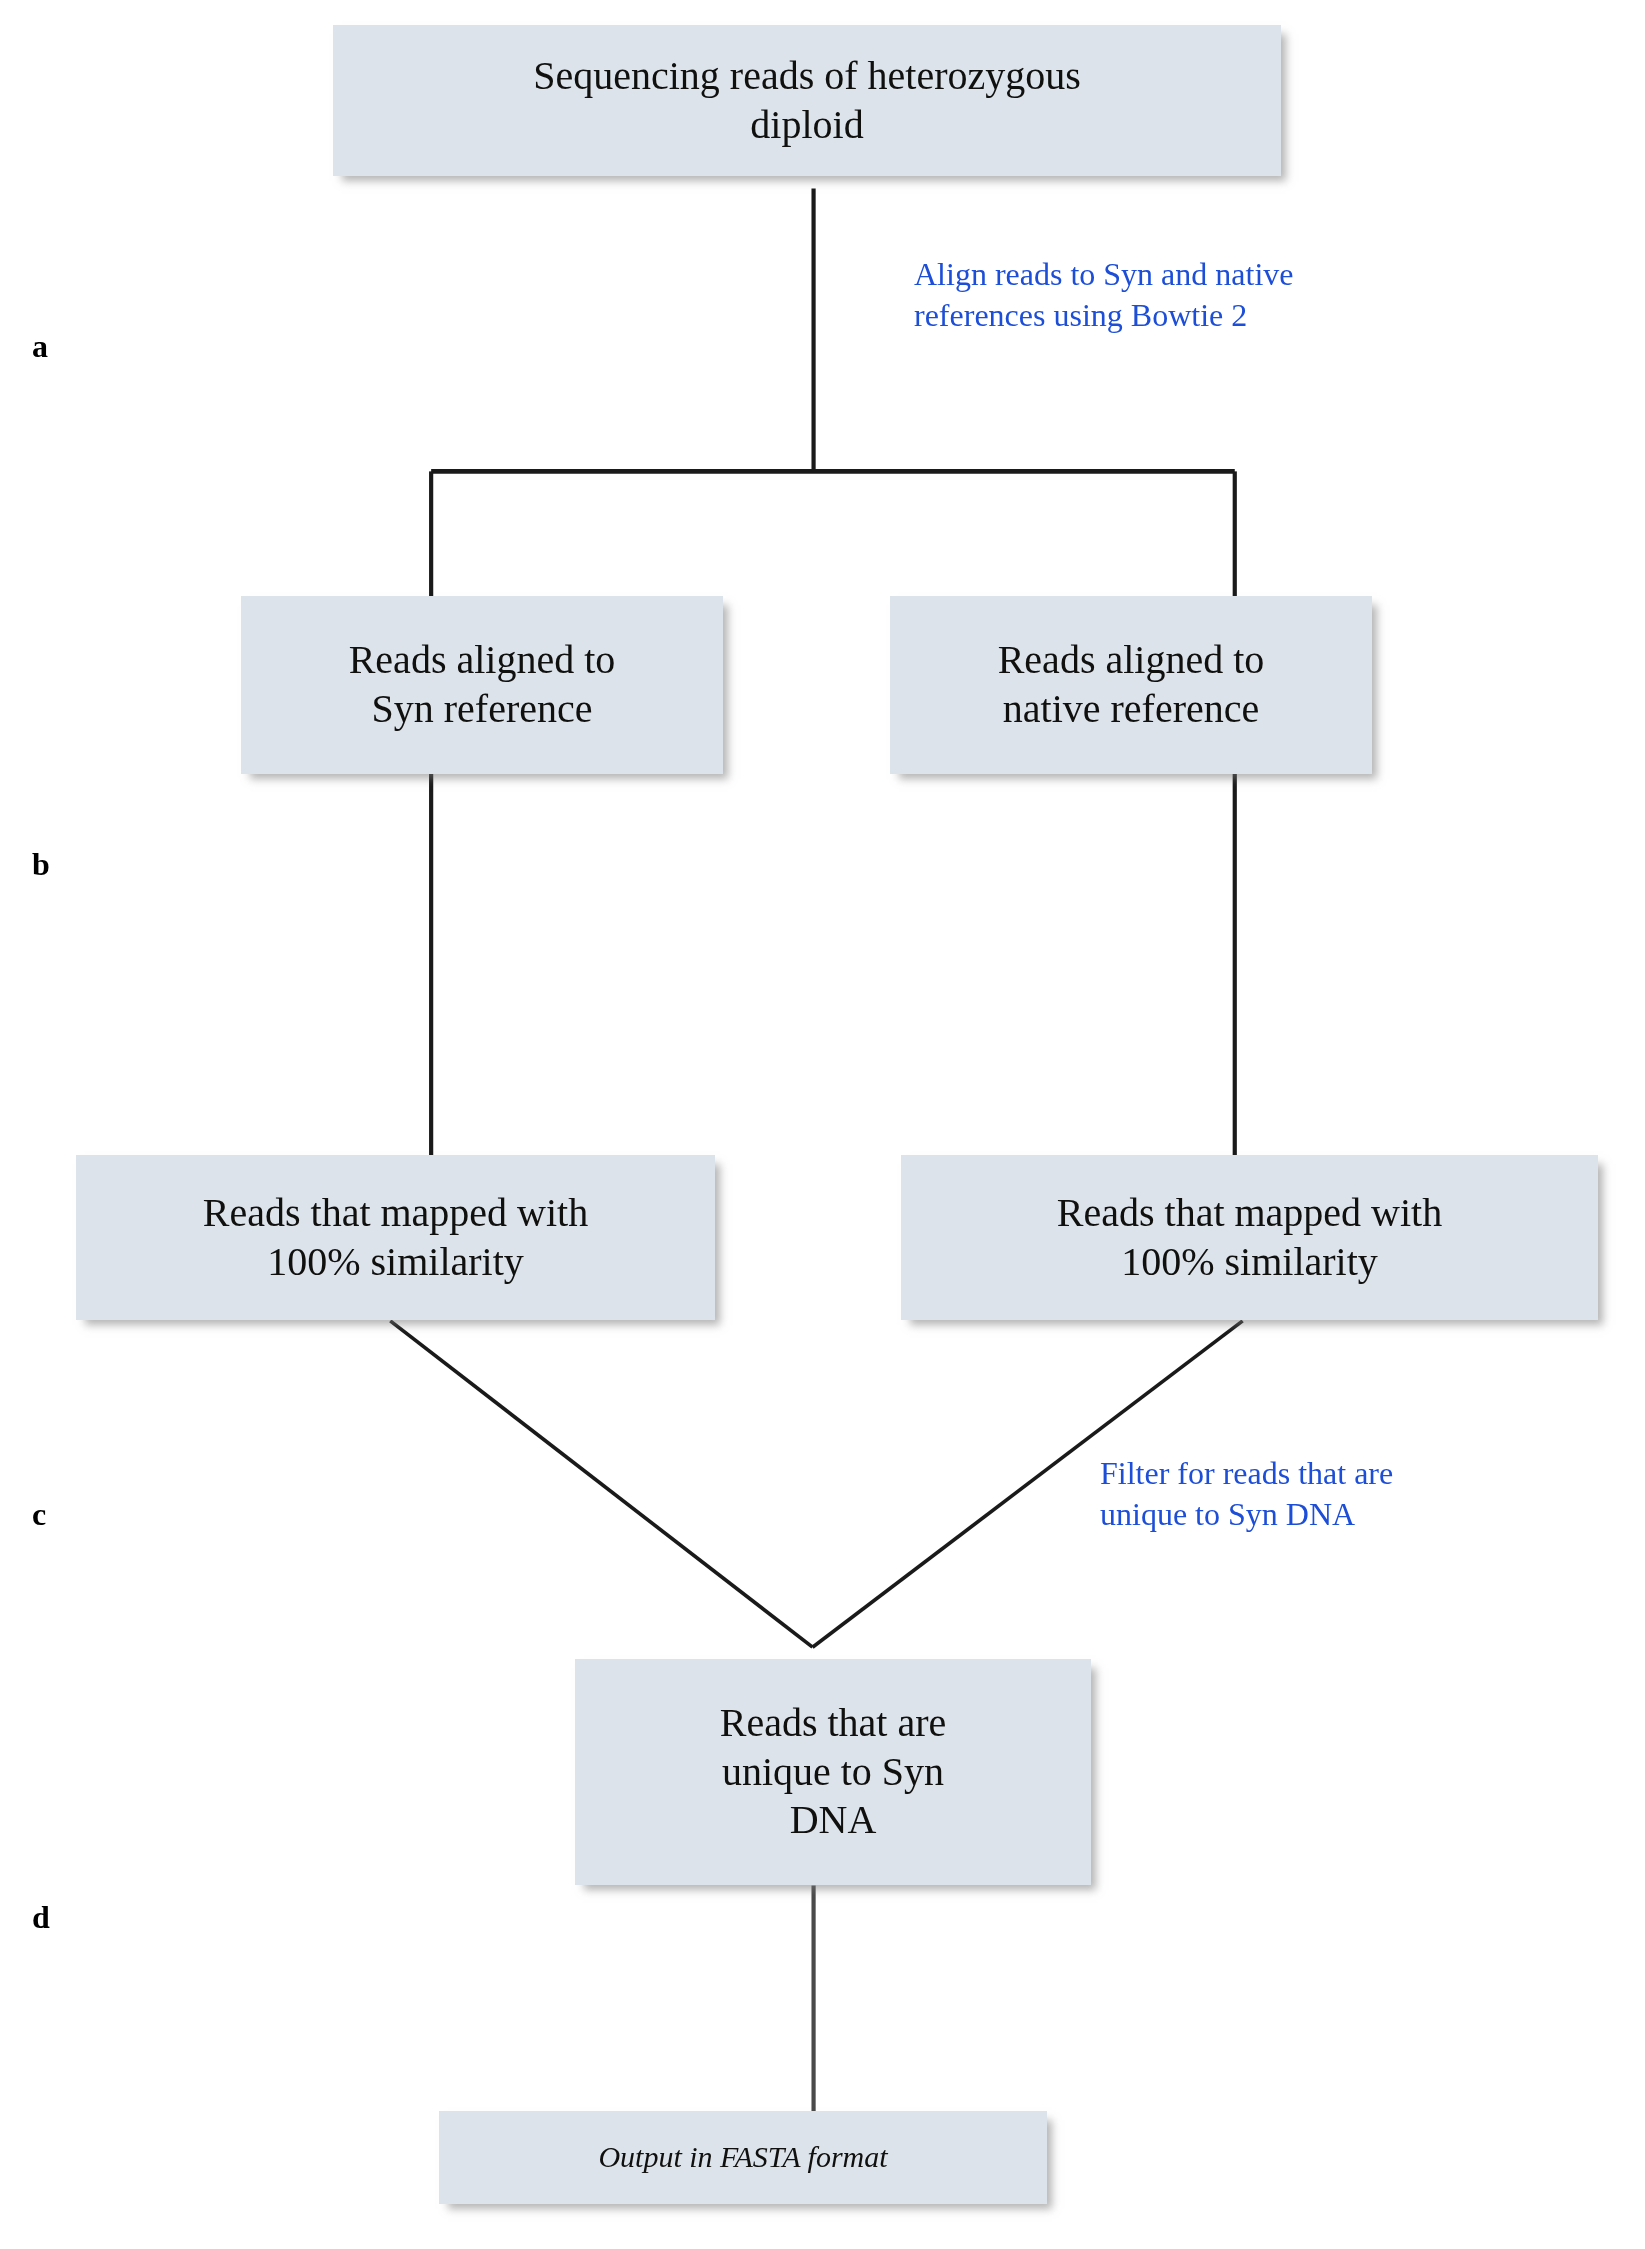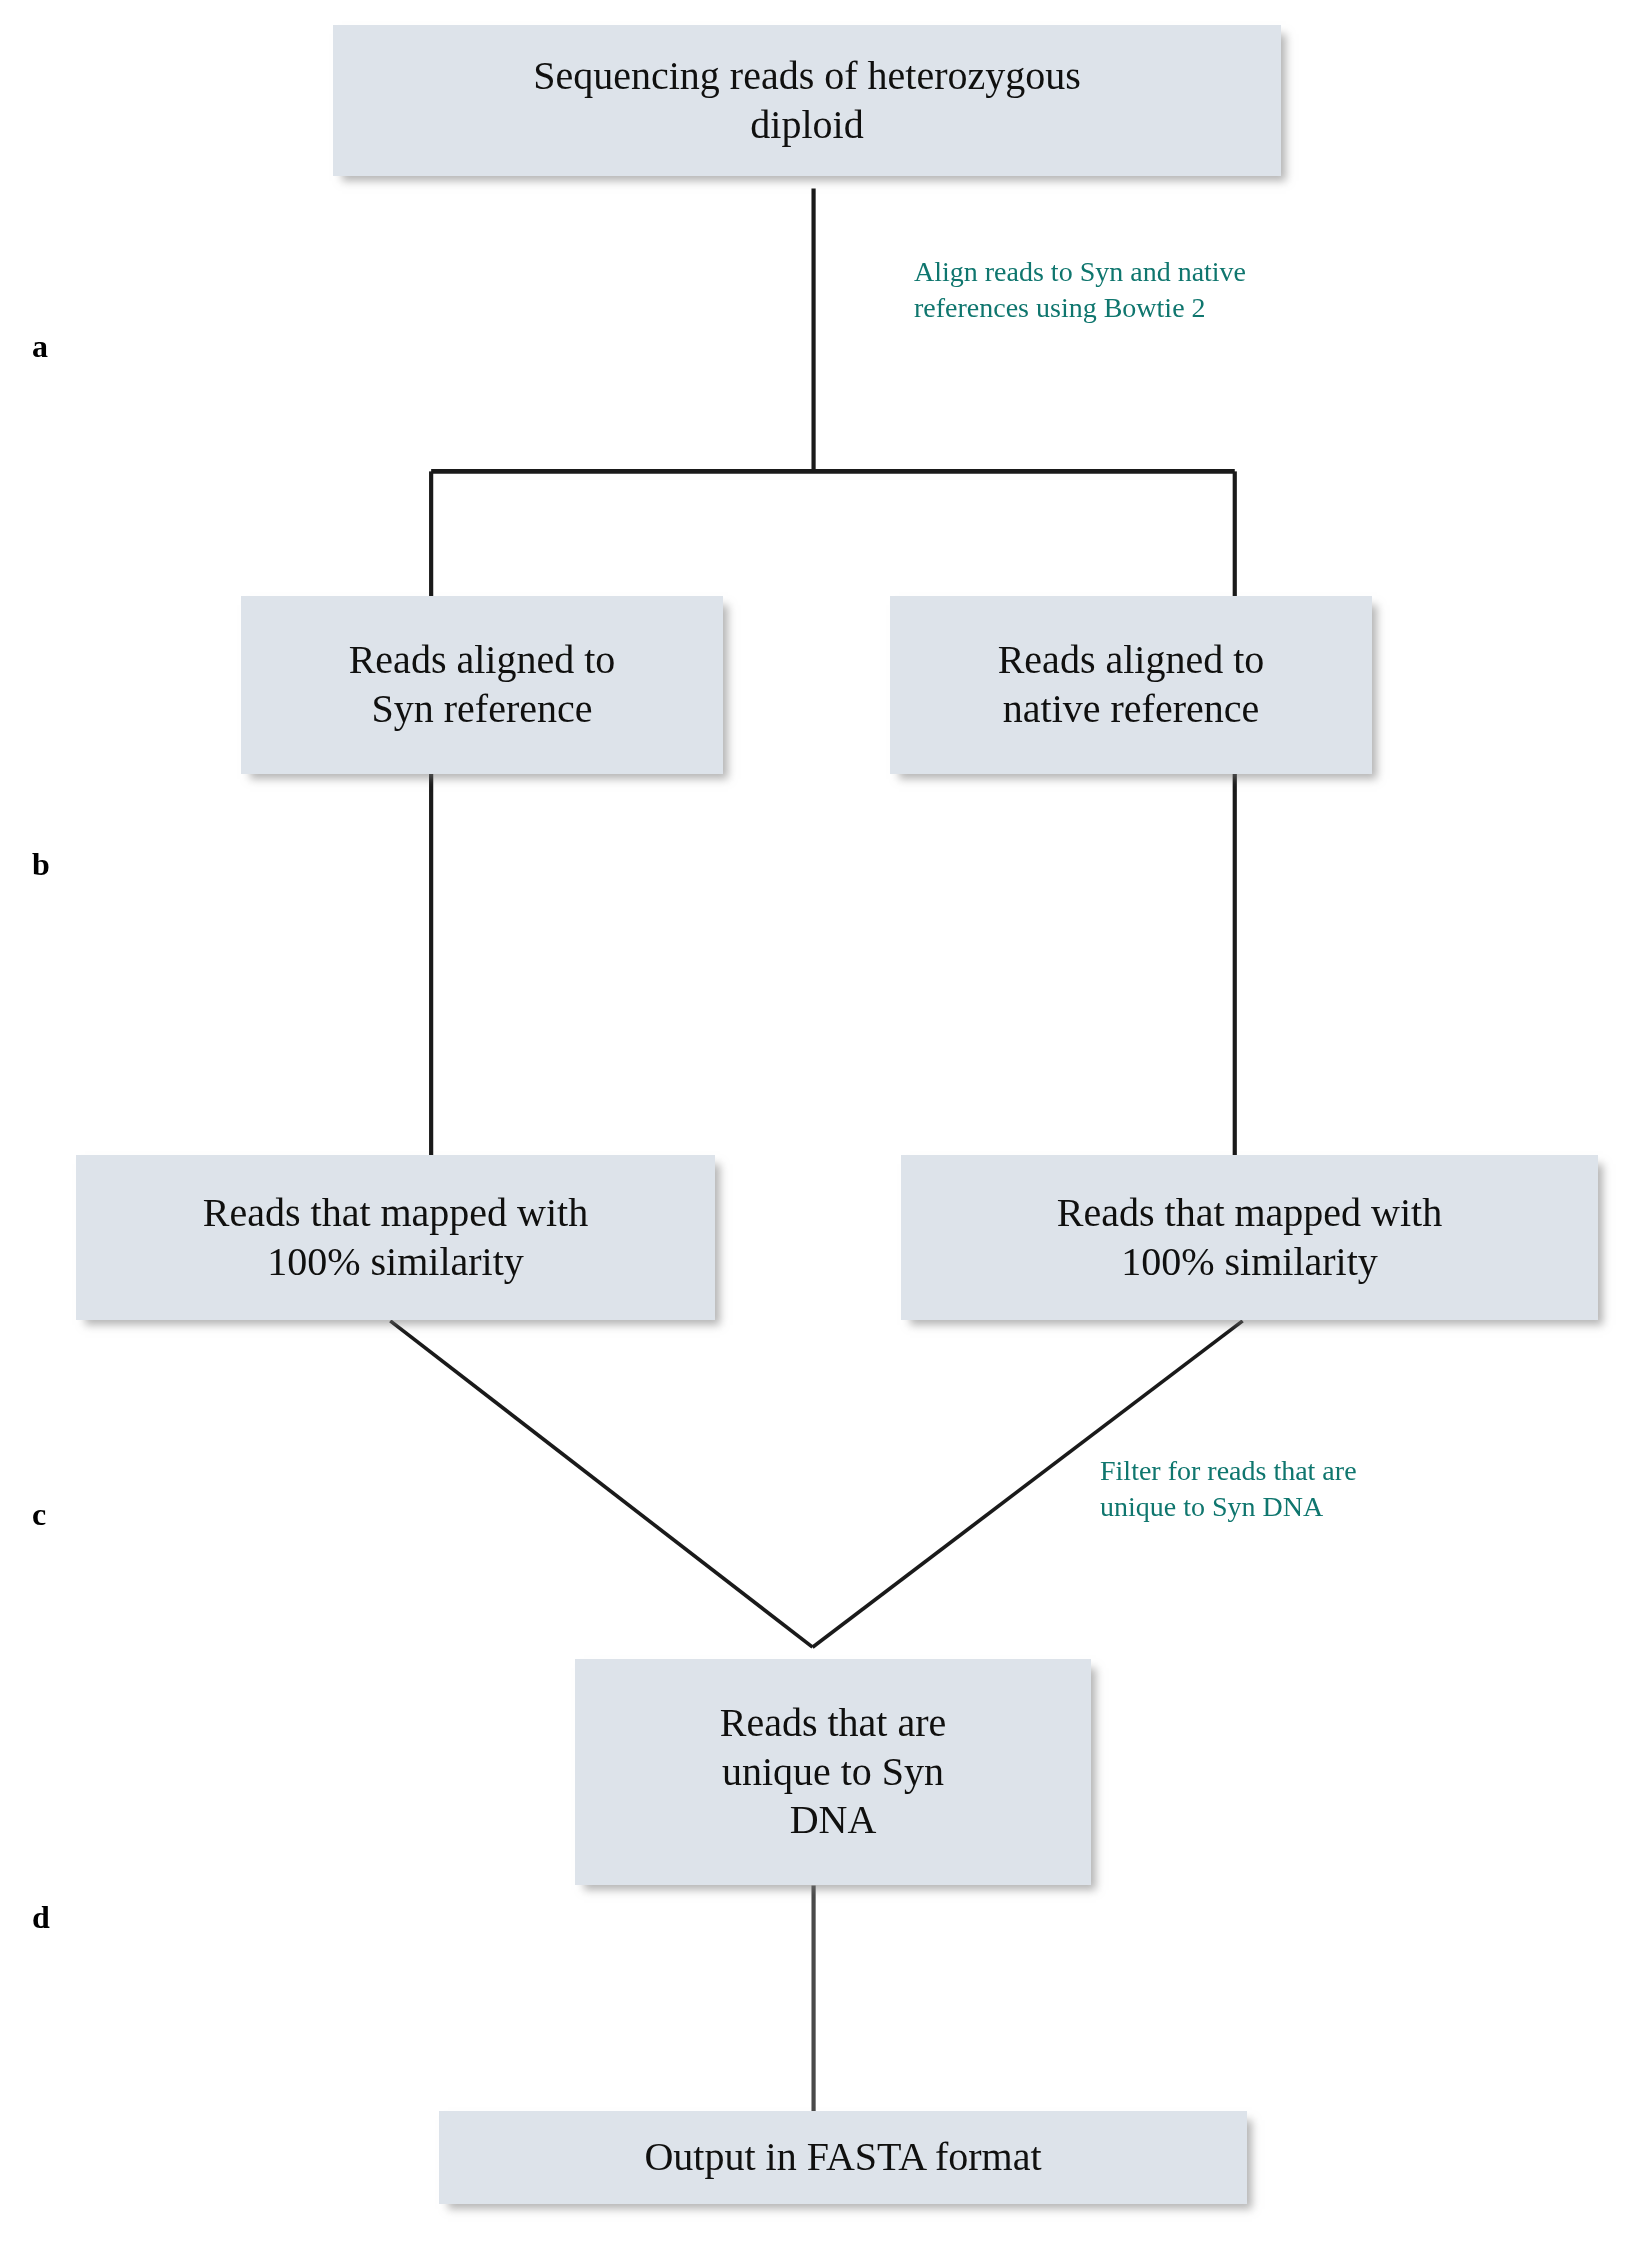--- a/index.html
+++ b/index.html
@@ -33,41 +33,41 @@
   .panel-label {
     position: absolute;
     font-weight: bold;
     color: #000;
     font-size: 32px;
     font-family: "Liberation Serif", "DejaVu Serif", serif;
     line-height: 1;
   }
   .edge-label {
     position: absolute;
-    color: #0f766e;
-    font-size: 28px;
+    color: #1d4ed8;
+    font-size: 32px;
     line-height: 1.28;
     white-space: pre-line;
     text-align: left;
   }
   svg#wires {
     position: absolute;
     left: 0; top: 0;
     width: 1646px;
     height: 2250px;
     pointer-events: none;
   }
   
   #node-top          { left: 333px;  top: 25px;   width: 948px; height: 151px; font-size: 40px; }
   #node-syn-ref      { left: 241px;  top: 596px; width: 482px;  height: 178px; font-size: 40px; }
   #node-native-ref   { left: 890px; top: 596px; width: 482px;  height: 178px; font-size: 40px; }
   #node-map-left     { left: 76px;  top: 1155px; width: 639px; height: 165px; font-size: 40px; }
   #node-map-right    { left: 901px; top: 1155px; width: 697px; height: 165px; font-size: 40px; }
   #node-unique       { left: 575px; top: 1659px; width: 516px;  height: 226px; font-size: 40px; }
-  #node-fasta        { left: 439px;  top: 2111px; width: 808px; height: 93px; font-size: 40px; }
+  #node-fasta        { left: 439px;  top: 2111px; width: 608px; height: 93px; font-size: 30px; font-style: italic; }
 
   #label-a { left: 32px; top: 330px; }
   #label-b { left: 32px; top: 848px; }
   #label-c { left: 32px; top: 1498px; }
   #label-d { left: 32px; top: 1901px; }
 
   #edge-label-align  { left: 914px; top: 254px; }
   #edge-label-filter { left: 1100px; top: 1453px; }
 </style>
 </head>

